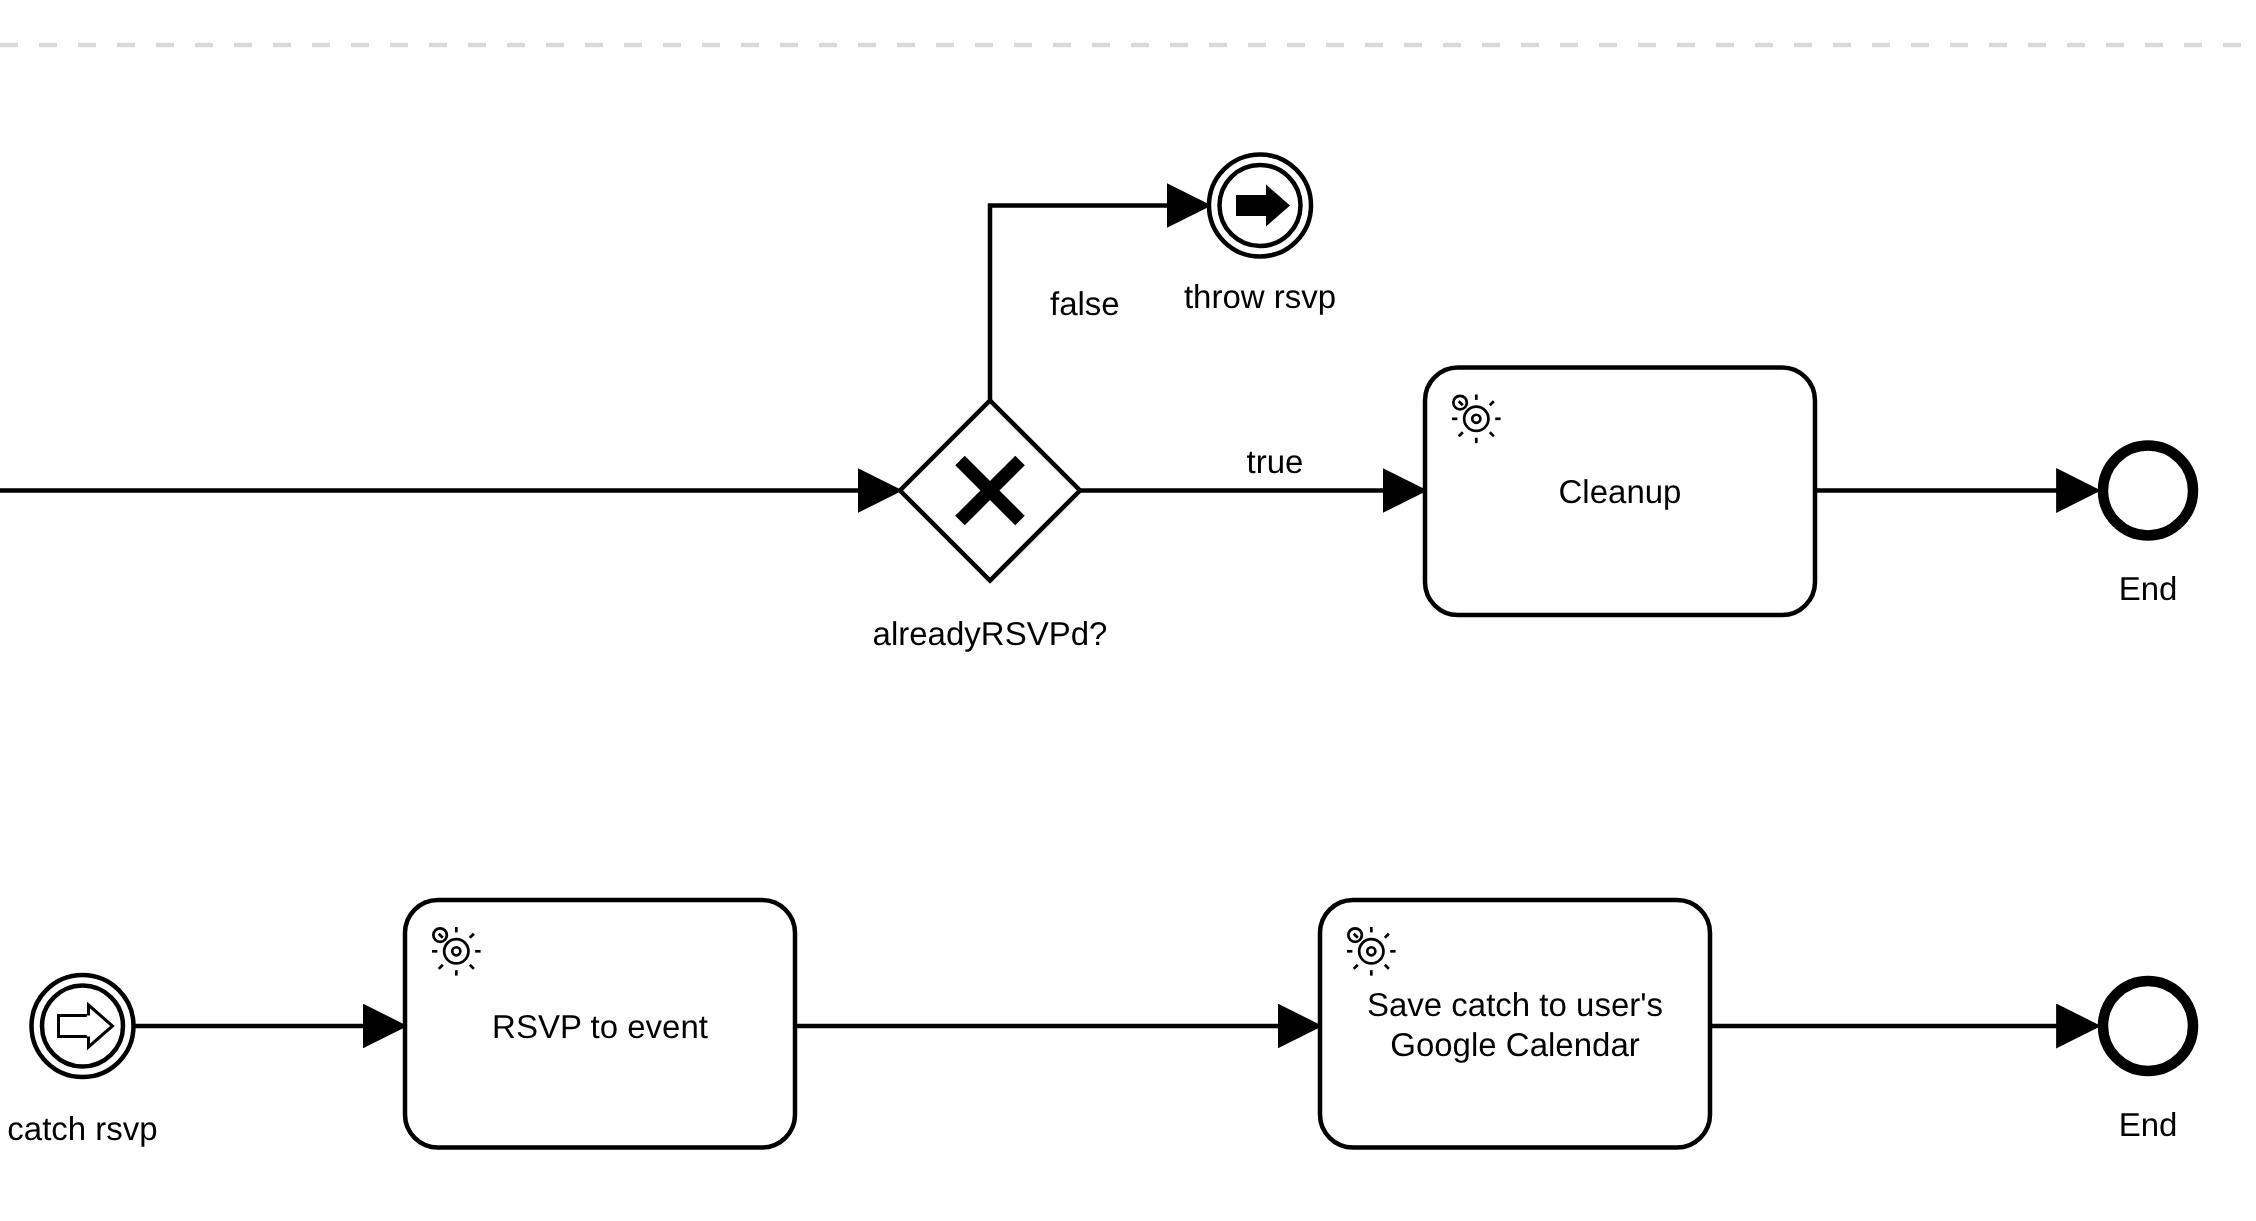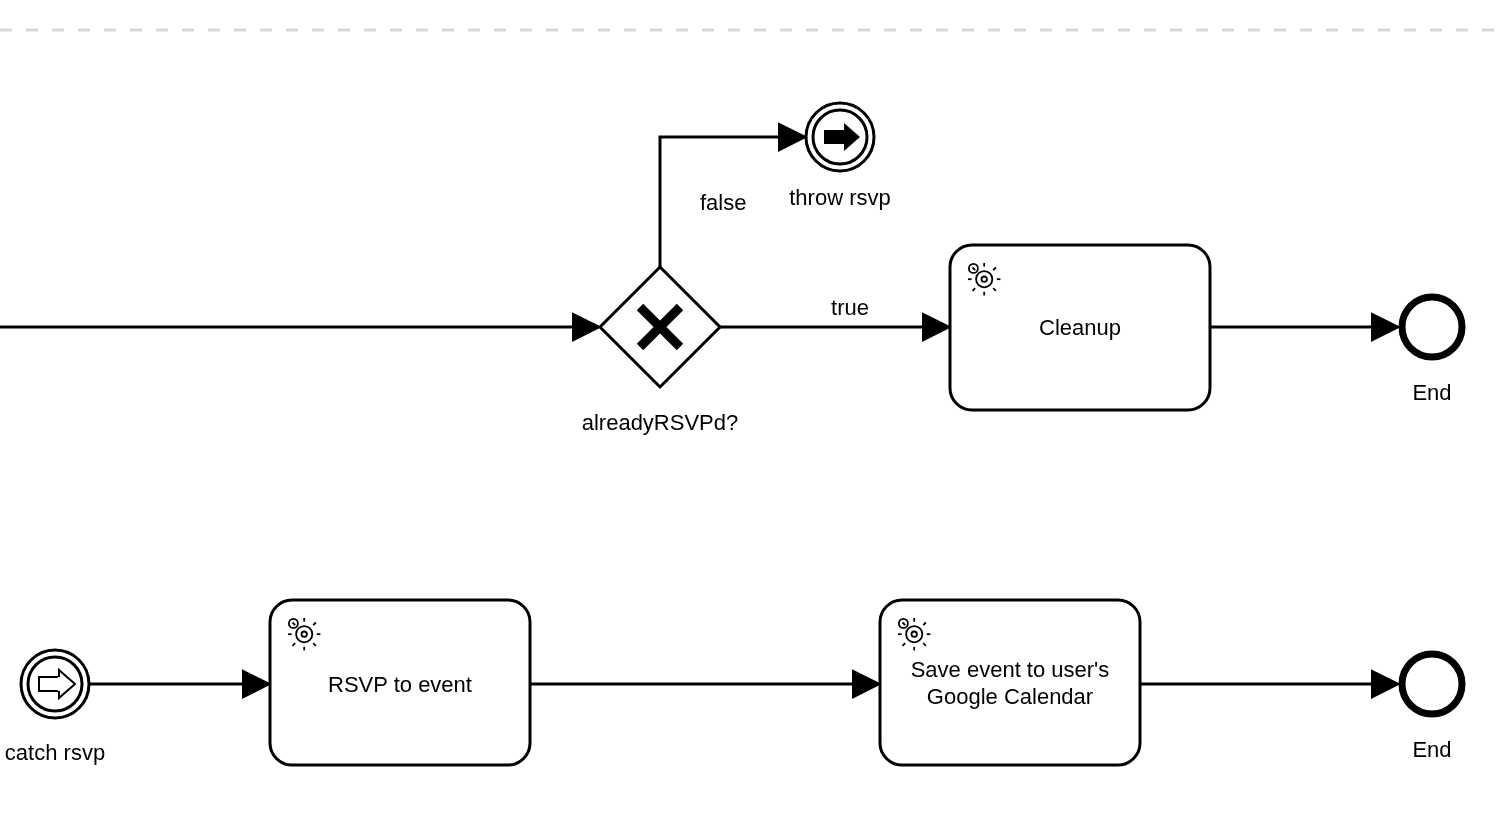--- a/index.html
+++ b/index.html
@@ -133,21 +133,21 @@
           <line x1="32" y1="18" x2="36" y2="18"></line>
         <line x1="8" y1="8" x2="5" y2="5"></line>
           <line x1="28" y1="28" x2="31" y2="31"></line>
         <line x1="8" y1="28" x2="5" y2="31"></line>
           <line x1="28" y1="8" x2="31" y2="5"></line>
         <circle cx="6" cy="6" r="5"></circle>
       </g>
     </g>
   </g>
   <foreignObject x="890" y="628" width="240" height="110">
-    <div xmlns="http://www.w3.org/1999/xhtml" style="width:100%;height:100%;display:flex;align-items:center;justify-content:center;text-align:center;font-size:22px;line-height:1.25;">Save event to user's Google Calendar</div>
+    <div xmlns="http://www.w3.org/1999/xhtml" style="width:100%;height:100%;display:flex;align-items:center;justify-content:center;text-align:center;font-size:22px;line-height:1.25;">Save catch to user's Google Calendar</div>
   </foreignObject>
 
   <line x1="1140" y1="684" x2="1397" y2="684" stroke="#000" stroke-width="3" marker-end="url(#arrow)"></line>
 
   <g>
     <circle cx="1432" cy="684" r="30" fill="#fff" stroke="#000" stroke-width="7"></circle>
   </g>
   <text x="1432" y="757" text-anchor="middle" class="label">End</text>
 
 </svg>

